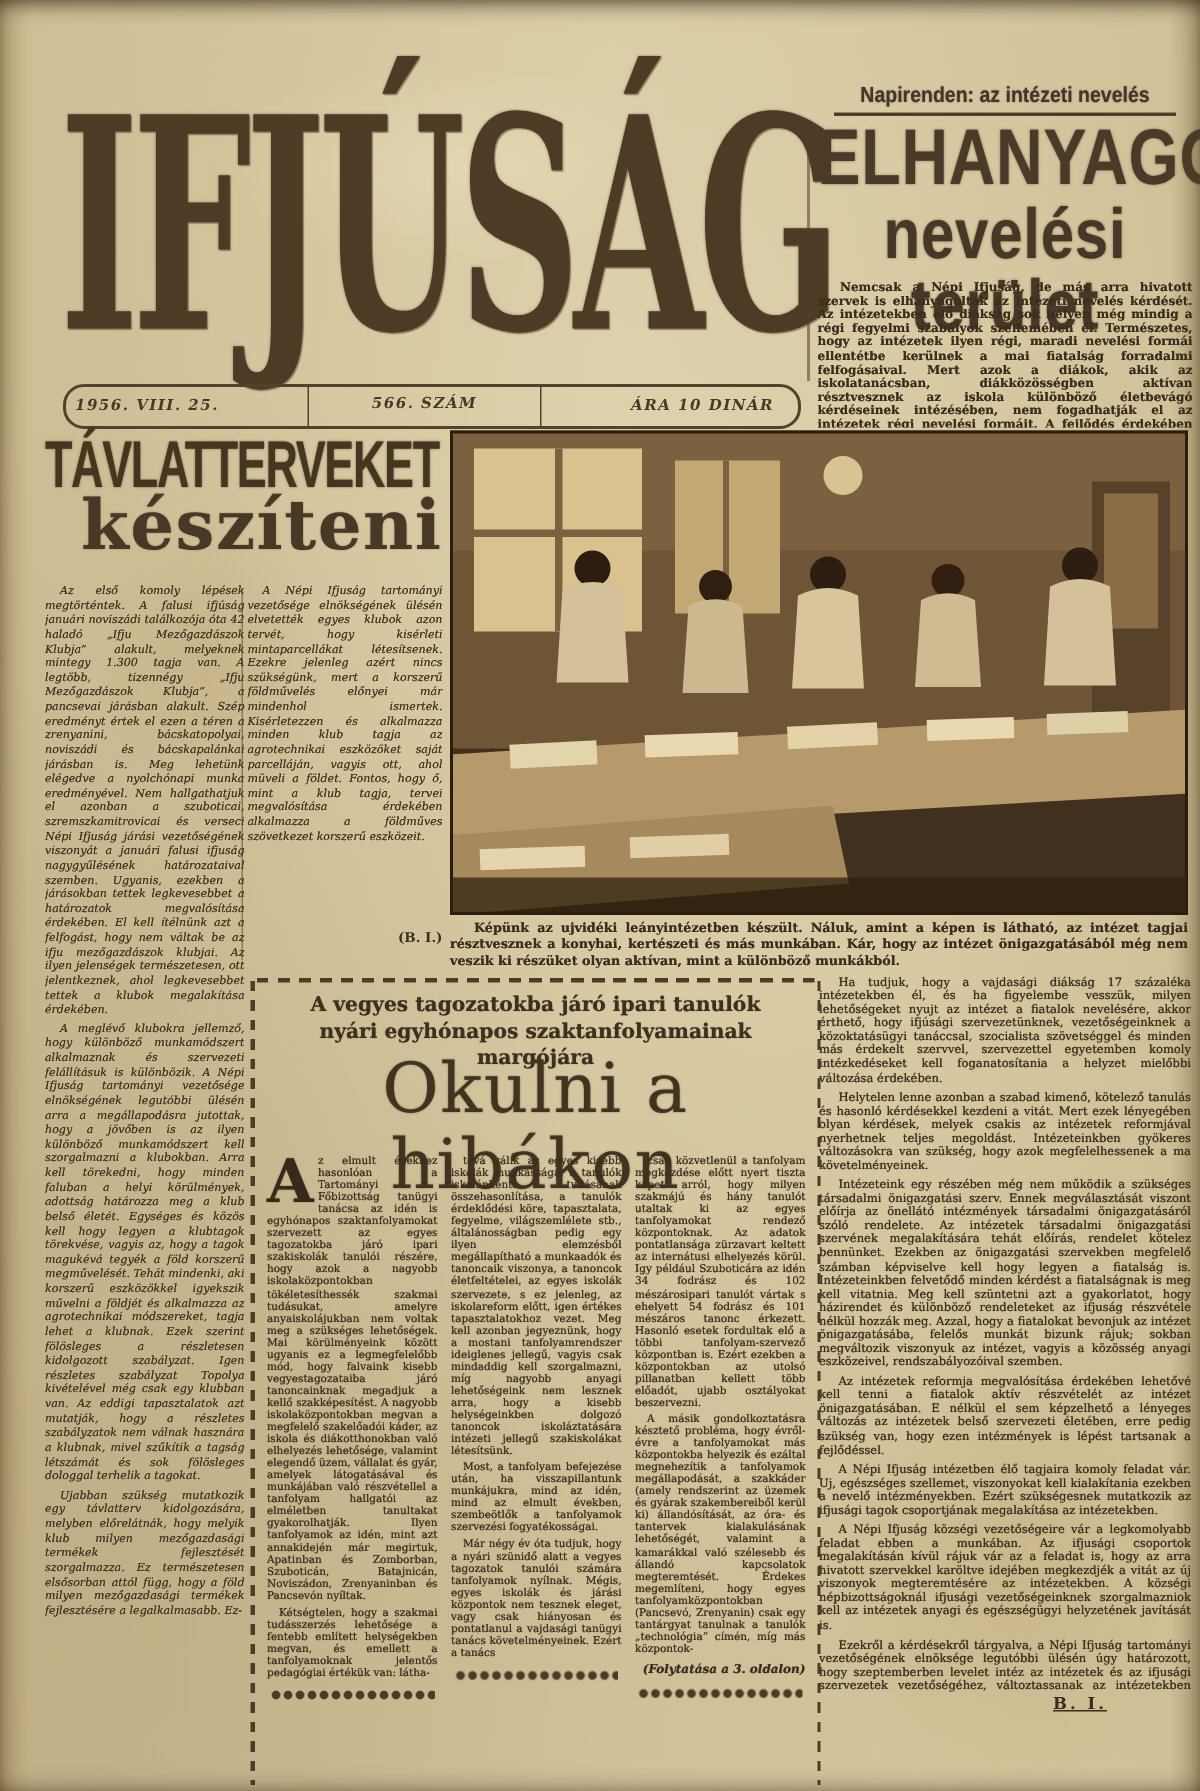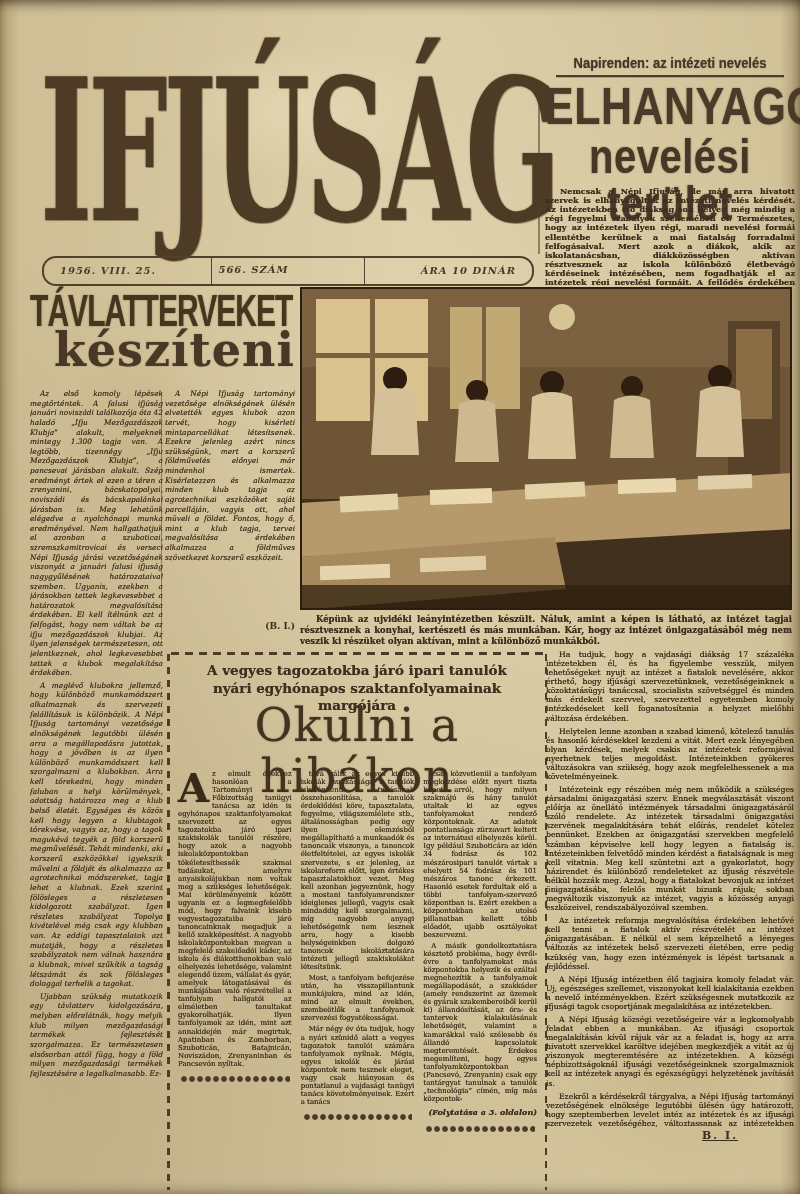--- a/index.html
+++ b/index.html
@@ -19,22 +19,22 @@
   
   .mast-title{position:absolute;left:40px;top:52px;width:500px;height:205px;
     font-family:"DejaVu Serif",serif;font-weight:bold;font-size:196px;line-height:198px;
     color:#4e3b26;white-space:nowrap;letter-spacing:-7px;
     transform:scaleX(.57);transform-origin:left top;
     text-shadow:1.5px 1px 0 rgba(78,60,39,.4), 0 0 2.5px rgba(78,60,39,.55);}
   .dateline{position:absolute;left:42px;top:256px;width:488px;height:26px;
     border:2px solid #54412b;border-radius:14px;display:flex;align-items:center;
     font:bold italic 10px/1 "DejaVu Serif",serif;color:#4a3926;}
   .dateline .dl{padding:0 6px;}
-  .dl.date{flex:1.15;padding-left:16px;letter-spacing:1px;}
-  .dl.issue{flex:1.1;border-left:1.5px solid #54412b;border-right:1.5px solid #54412b;align-self:stretch;line-height:24px;letter-spacing:1px;}
+  .dl.date{flex:1.15;padding-left:6px;letter-spacing:1px;}
+  .dl.issue{flex:1.1;text-align:center;border-left:1.5px solid #54412b;border-right:1.5px solid #54412b;align-self:stretch;line-height:24px;letter-spacing:1px;}
   .dl.price{flex:1.15;text-align:right;padding-right:16px;letter-spacing:1px;}
   .vr-mast{position:absolute;left:538px;top:92px;width:1.5px;height:162px;background:rgba(80,62,40,.55);}
 
   
   .lead-kicker{position:absolute;left:556px;top:56px;width:228px;text-align:center;
     font:bold 13px/1.1 "Liberation Sans",sans-serif;color:#46362a;padding-bottom:3px;
     border-bottom:2.5px solid #4c3a28;transform:scaleY(1.12);transform-origin:center top;
     text-shadow:0 0 1px rgba(70,54,42,.7);}
   .lead-hl1{position:absolute;left:545px;top:80px;width:250px;text-align:center;
     font:bold 43px/1 "Liberation Sans",sans-serif;color:#4c3a29;letter-spacing:.5px;
@@ -181,20 +181,23 @@
   </svg>
   <div class="caption">Képünk az ujvidéki leányintézetben készült. Náluk, amint a képen is látható, az intézet tagjai résztvesznek a konyhai, kertészeti és más munkában. Kár, hogy az intézet önigazgatásából még nem veszik ki részüket olyan aktívan, mint a különböző munkákból.</div>
 
   <div class="okulni">
     <div class="ok-topborder"></div>
     <div class="ok-kicker">A vegyes tagozatokba járó ipari tanulók nyári egyhónapos szaktanfolyamainak margójára</div>
     <div class="ok-headline">Okulni a hibákon</div>
     <div class="ok-cols">
       <div class="ocol">
         <p class="lead-p"><span class="dropcap">A</span><span>z elmult évekhez hasonlóan a Tartományi Főbizottság tanügyi tanácsa az idén is egyhónapos szaktanfolyamokat szervezett az egyes tagozatokba járó ipari szakiskolák tanulói részére, hogy azok a nagyobb iskolaközpontokban tökéletesíthessék szakmai tudásukat, amelyre anyaiskolájukban nem voltak meg a szükséges lehetőségek. Mai körülményeink között ugyanis ez a legmegfelelőbb mód, hogy falvaink kisebb vegyestagozataiba járó tanoncainknak megadjuk a kellő szakképesítést. A nagyobb iskolaközpontokban megvan a megfelelő szakelőadói káder, az iskola és diákotthonokban való elhelyezés lehetősége, valamint elegendő üzem, vállalat és gyár, amelyek látogatásával és munkájában való részvétellel a tanfolyam hallgatói az elméletben tanultakat gyakorolhatják. Ilyen tanfolyamok az idén, mint azt annakidején már megirtuk, Apatinban és Zomborban, Szuboticán, Batajnicán, Noviszádon, Zrenyaninban és Pancsevón nyíltak.</span></p>
+        <div>
+            <p>Kétségtelen, hogy a szakmai tudásszerzés lehetősége a fentebb említett helységekben megvan, és emellett a tanfolyamoknak jelentős pedagógiai értékük van: látha-</p>
+          </div>
         <div class="wave"></div>
       </div>
       <div class="ocol">
         <div>
             <p>tóvá válik az egyes kisebb iskolák munkássága, a tanulók iskolánkénti tudásának összehasonlítása, a tanulók érdeklődési köre, tapasztalata, fegyelme, világszemlélete stb., általánosságban pedig egy ilyen elemzésből megállapítható a munkaadók és tanoncaik viszonya, a tanoncok életfeltételei, az egyes iskolák szervezete, s ez jelenleg, az iskolareform előtt, igen értékes tapasztalatokhoz vezet. Meg kell azonban jegyeznünk, hogy a mostani tanfolyamrendszer ideiglenes jellegű, vagyis csak mindaddig kell szorgalmazni, míg nagyobb anyagi lehetőségeink nem lesznek arra, hogy a kisebb helységeinkben dolgozó tanoncok iskoláztatására intézeti jellegű szakiskolákat létesítsünk.</p>
             <p>Most, a tanfolyam befejezése után, ha visszapillantunk munkájukra, mind az idén, mind az elmult években, szembeötlők a tanfolyamok szervezési fogyatékosságai.</p>
             <p>Már négy év óta tudjuk, hogy a nyári szünidő alatt a vegyes tagozatok tanulói számára tanfolyamok nyílnak. Mégis, egyes iskolák és járási központok nem tesznek eleget, vagy csak hiányosan és pontatlanul a vajdasági tanügyi tanács követelményeinek. Ezért a tanács</p>
           </div>
         <div class="wave"></div>
       </div>

